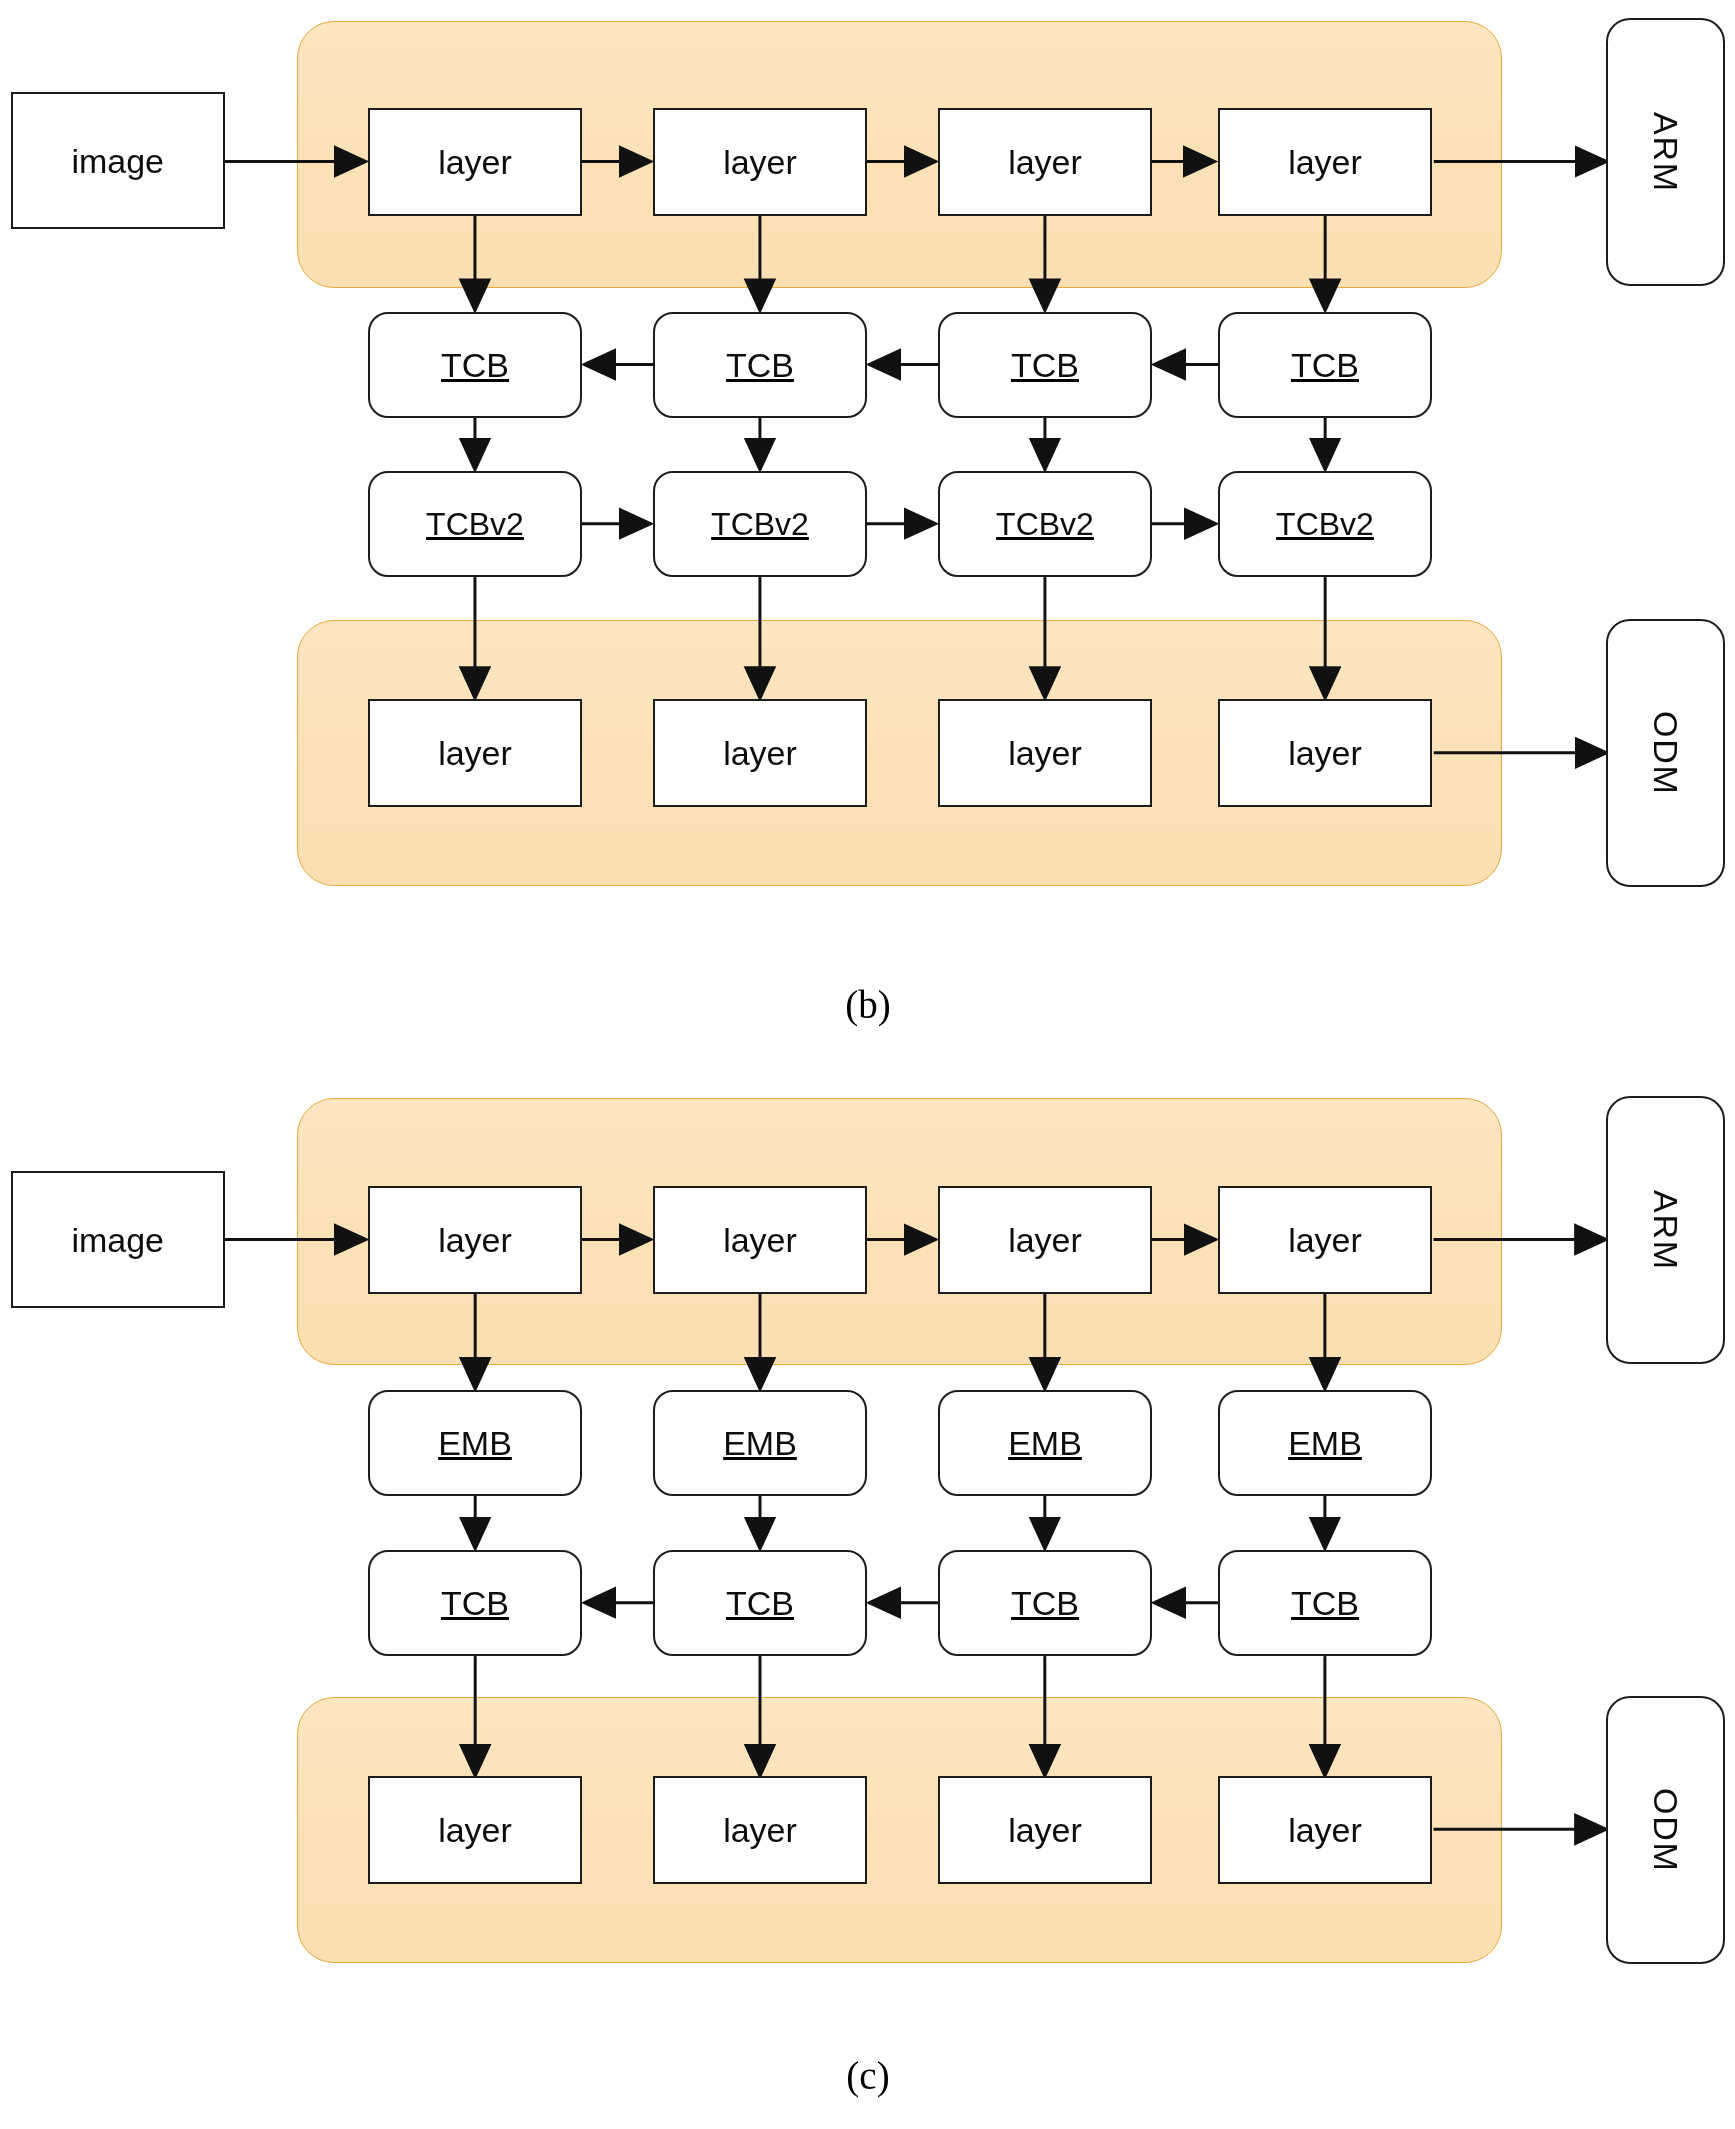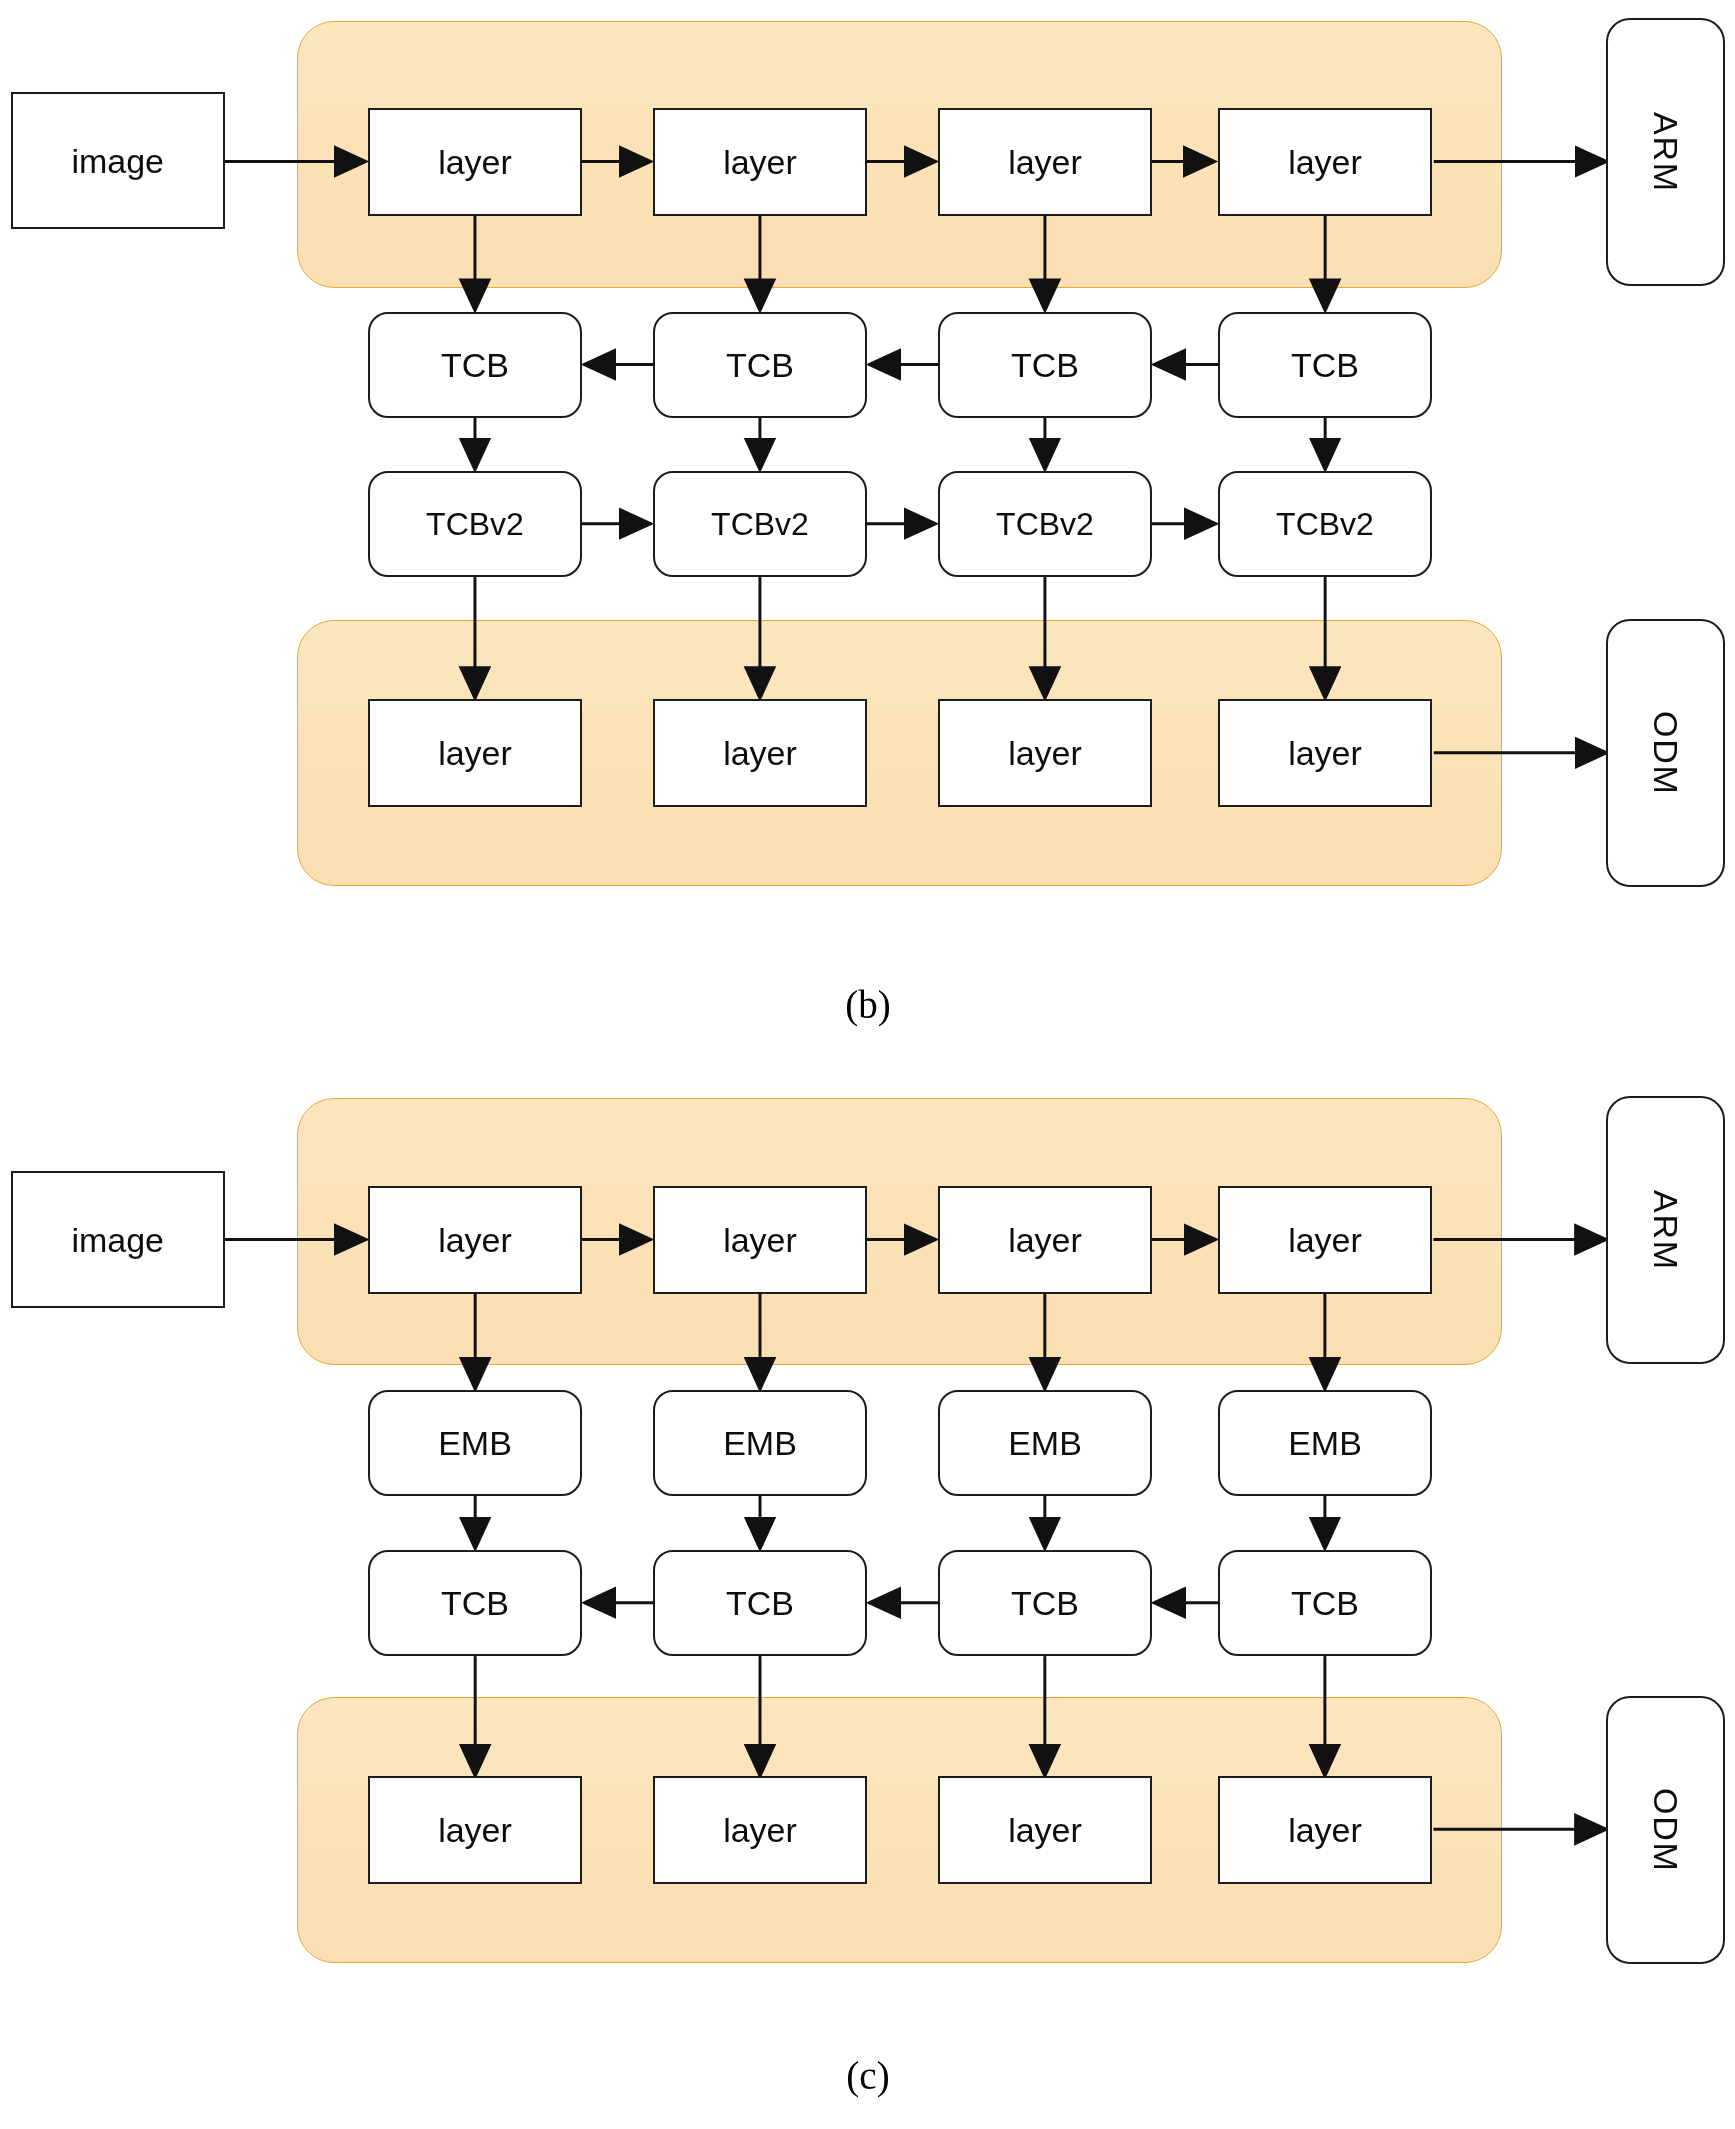--- a/index.html
+++ b/index.html
@@ -52,20 +52,21 @@
 
   
   .node-round {
     position: absolute;
     background: #ffffff;
     border: 2.4px solid #1c1c1c;
     border-radius: 20px;
     display: flex;
     align-items: center;
     justify-content: center;
+    text-decoration: underline;
   }
 
   
   .node-side {
     position: absolute;
     background: #ffffff;
     border: 2.4px solid #1c1c1c;
     border-radius: 24px;
     display: flex;
     align-items: center;

